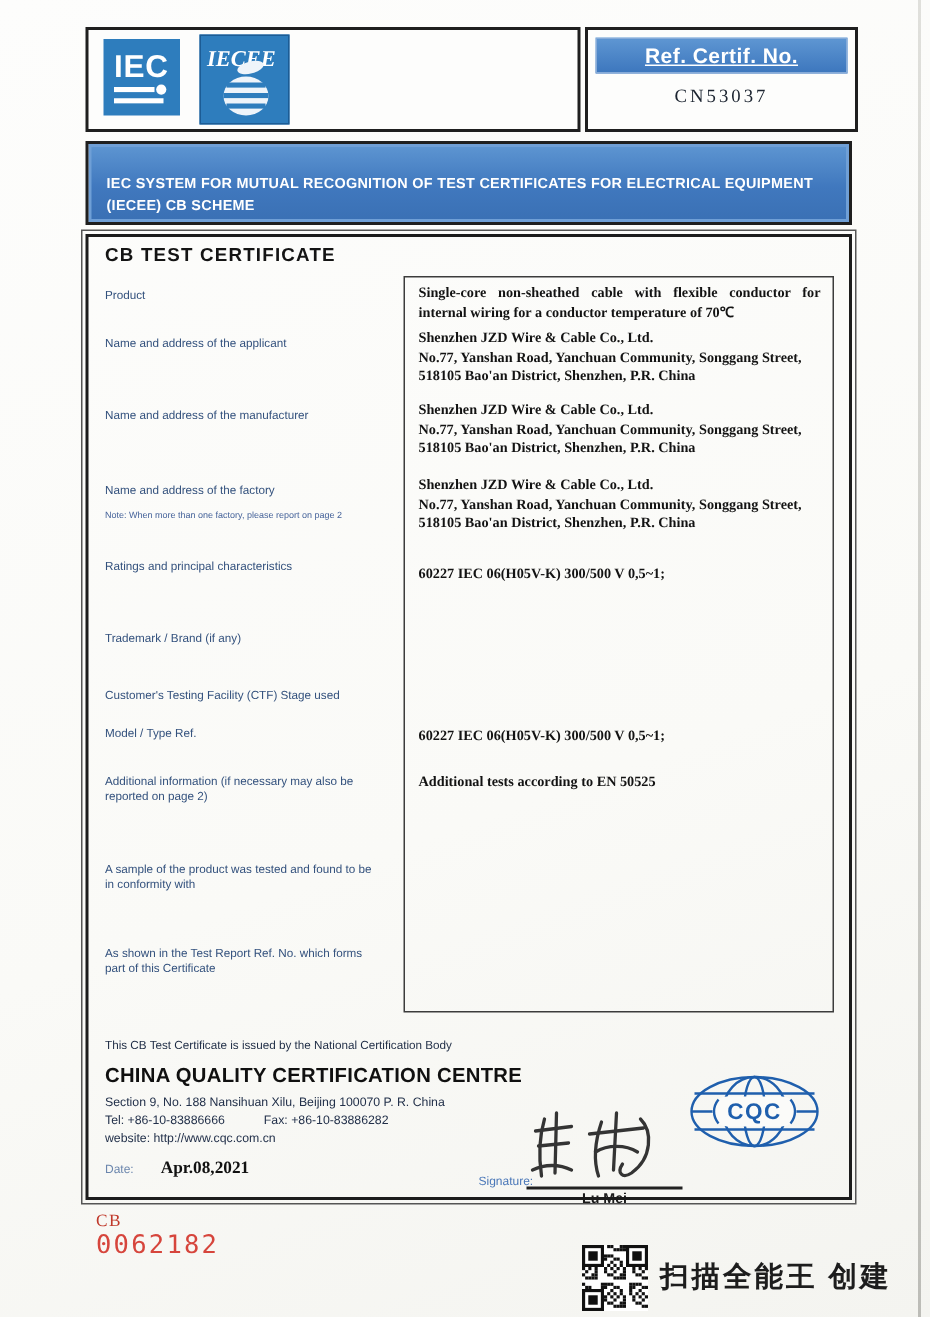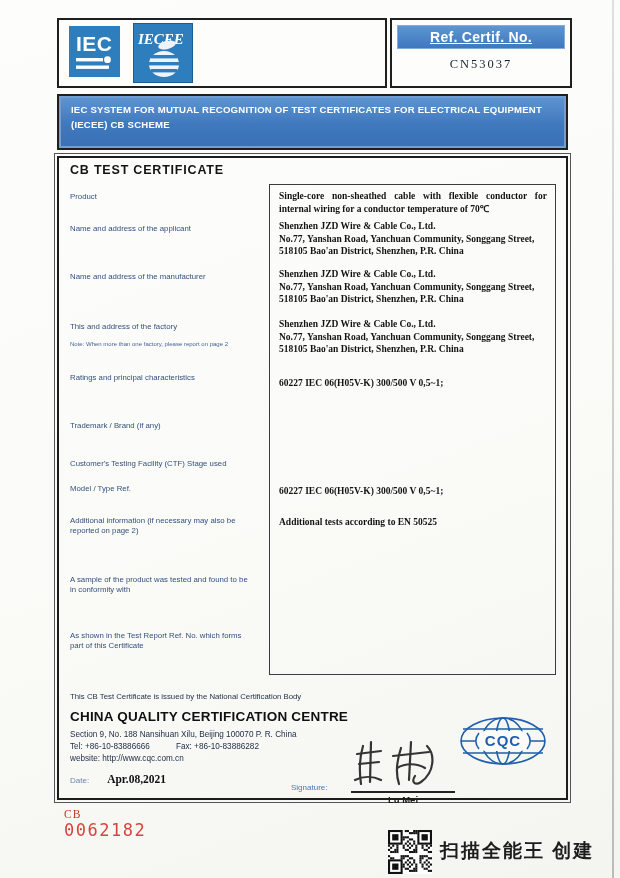--- a/index.html
+++ b/index.html
@@ -23,21 +23,21 @@
         color:#fff;font-weight:bold;font-size:14px;letter-spacing:.3px;
         display:flex;align-items:center;justify-content:center;text-decoration:underline;}
   .ref-no{position:absolute;left:0;right:0;top:37px;text-align:center;
         font-family:"Liberation Serif",serif;font-size:12.5px;letter-spacing:2px;color:#1c2430;}
 
   
   .banner{position:absolute;left:57px;top:94px;width:511px;height:56px;
         border:2px solid #1f1f1f;box-sizing:border-box;
         background:linear-gradient(180deg,#5e96d2 0%,#4078be 55%,#3a70b4 100%);
         box-shadow:inset 0 0 0 2px #6f9fd6;}
-  .banner-text{padding:7px 12px;color:#ffffff;font-weight:bold;font-size:9.6px;
+  .banner-text{padding:20px 12px;color:#ffffff;font-weight:bold;font-size:9.6px;
         line-height:1.55;letter-spacing:.2px;white-space:pre-line;}
 
   
   .main-box{position:absolute;left:57px;top:156px;width:511px;height:644px;
         border:2px solid #1c1c1c;box-sizing:border-box;background:transparent;
         outline:1px solid #555;outline-offset:2px;}
   .cert-title{position:absolute;left:11px;top:5px;font-weight:bold;font-size:12.5px;
         letter-spacing:.8px;color:#141414;}
   .fields{position:absolute;left:11px;top:26px;width:486px;height:492px;}
   .values-box{position:absolute;left:199px;top:0;width:287px;height:491px;
@@ -62,21 +62,21 @@
   .issued{position:absolute;left:11px;top:534px;font-size:7.8px;color:#1e2c45;}
   .ncb-name{position:absolute;left:11px;top:551px;font-weight:bold;font-size:13.5px;
         letter-spacing:.2px;color:#101010;}
   .ncb-addr{position:absolute;left:11px;top:572px;font-size:8.2px;color:#22304a;}
   .ncb-tel{position:absolute;left:11px;top:584px;font-size:8.2px;color:#22304a;}
   .ncb-tel span{margin-right:26px;}
   .ncb-web{position:absolute;left:11px;top:596px;font-size:8.2px;color:#22304a;}
   .date-row{position:absolute;left:11px;top:615px;display:flex;align-items:baseline;}
   .date-lbl{font-size:8px;color:#6b86ad;margin-right:18px;}
   .date-val{font-family:"Liberation Serif",serif;font-weight:bold;font-size:11.5px;color:#111;}
-  .sig-lbl{position:absolute;left:232px;top:625px;font-size:8px;color:#4a77b8;}
+  .sig-lbl{position:absolute;left:260px;top:625px;font-size:8px;color:#4a77b8;}
   .sig-scribble{position:absolute;left:290px;top:578px;}
   .sig-line{position:absolute;left:292px;top:633px;width:104px;border-top:2px solid #222;}
   .sig-name{position:absolute;left:292px;top:636px;width:104px;text-align:center;
         font-weight:bold;font-size:9.5px;color:#1b1b1b;}
   .cqc-logo{position:absolute;left:398px;top:556px;}
 
   
   .serial-row{position:absolute;left:64px;top:808px;display:flex;align-items:baseline;flex-direction:column;}
   .serial-prefix{font-family:"Liberation Serif",serif;font-size:11.5px;color:#c0392b;
         letter-spacing:1px;margin-right:8px;}
@@ -123,21 +123,21 @@
 (IECEE) CB SCHEME</div>
   </div>
 
   <div class="main-box">
     <div class="cert-title">CB TEST CERTIFICATE</div>
 
     <div class="fields">
       <div class="lbl f0">Product</div>
       <div class="lbl f1">Name and address of the applicant</div>
       <div class="lbl f2">Name and address of the manufacturer</div>
-      <div class="lbl f3">This and address of the factory</div>
+      <div class="lbl f3">Name and address of the factory</div>
       <div class="note n3">Note: When more than one factory, please report on page 2</div>
       <div class="lbl f4">Ratings and principal characteristics</div>
       <div class="lbl f5">Trademark / Brand (if any)</div>
       <div class="lbl f6">Customer's Testing Facility (CTF) Stage used</div>
       <div class="lbl f7">Model / Type Ref.</div>
       <div class="lbl f8">Additional information (if necessary may also be reported on page 2)</div>
       <div class="lbl f10">As shown in the Test Report Ref. No. which forms part of this Certificate</div>
       <div class="lbl f9">A sample of the product was tested and found to be in conformity with</div>
 
       <div class="values-box">

